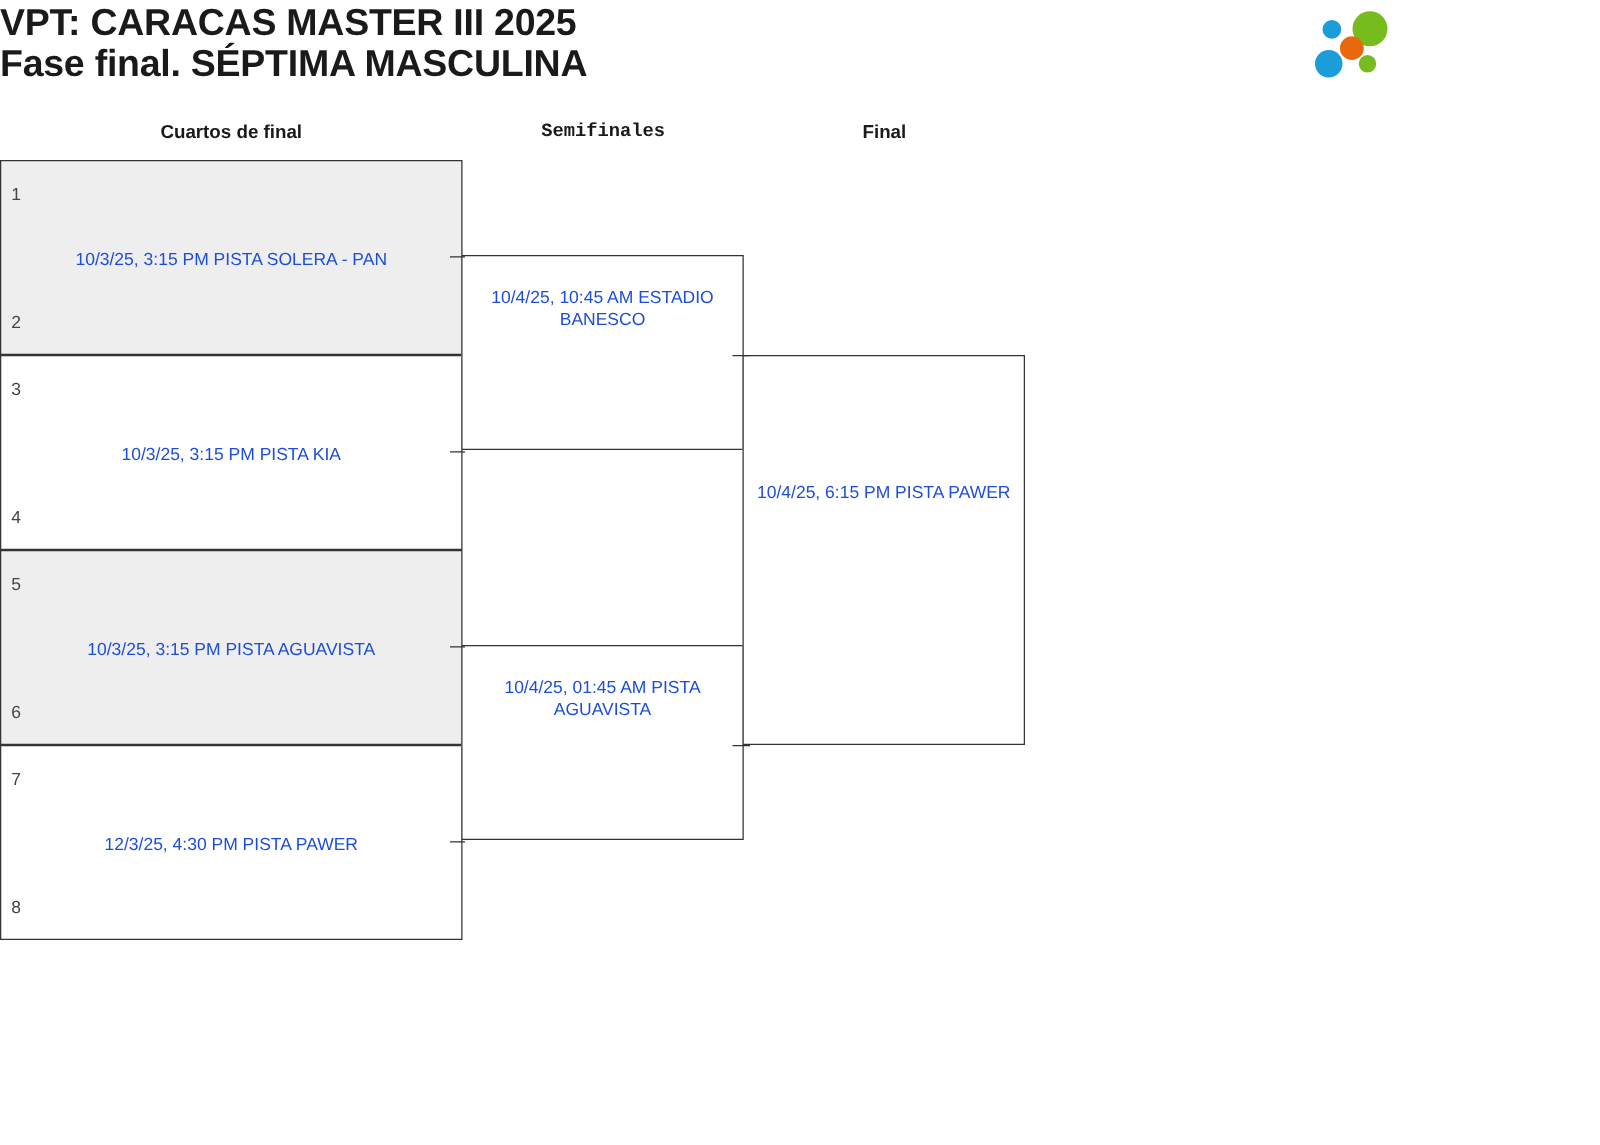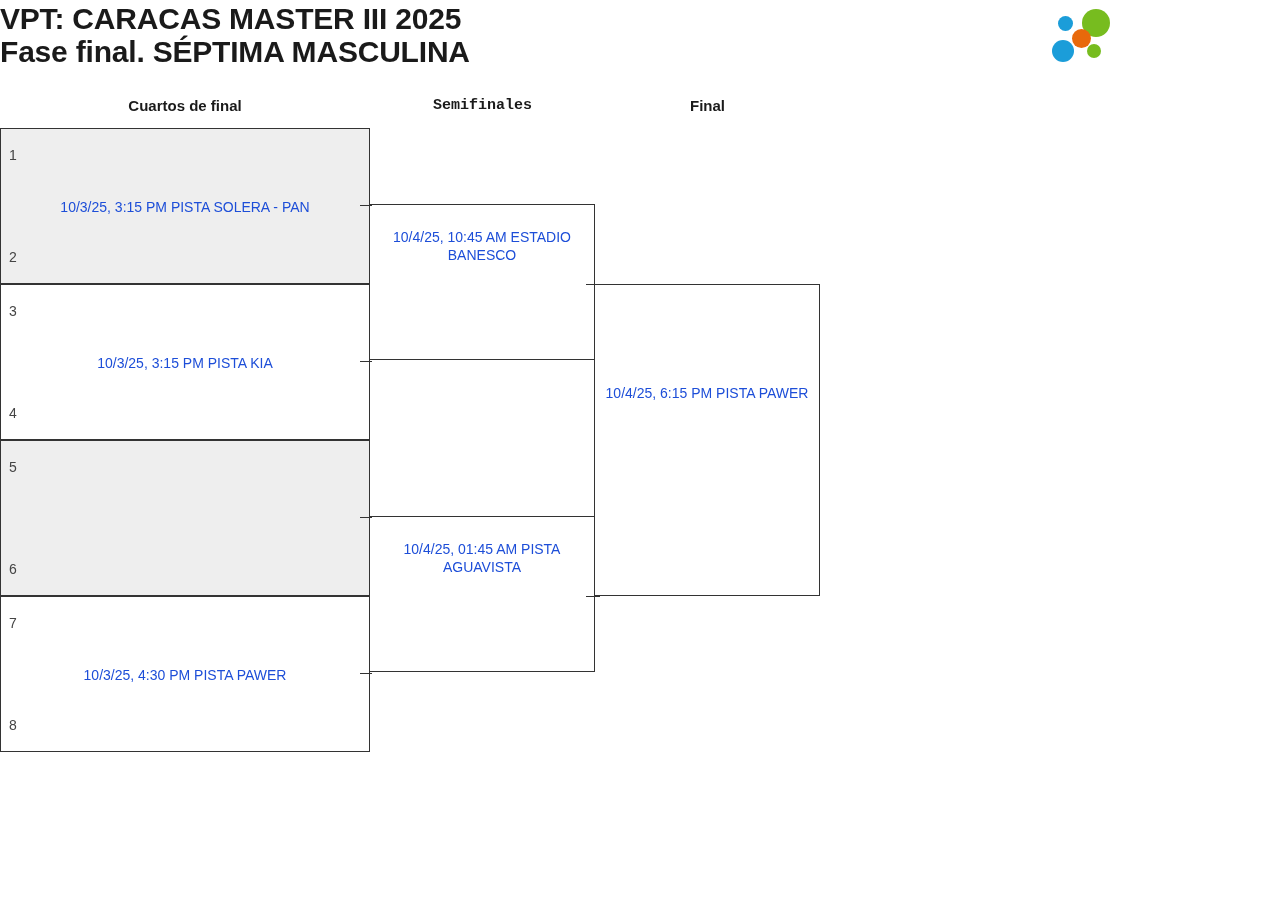--- a/index.html
+++ b/index.html
@@ -142,26 +142,27 @@
 
   <div class="match" style="left:0px; top:284px; width:370px; height:156px;">
     <span class="seed top">3</span>
     <span class="seed bottom">4</span>
     <span class="match-label" style="top:69px;">10/3/25, 3:15 PM PISTA KIA</span>
   </div>
 
   <div class="match shaded" style="left:0px; top:440px; width:370px; height:156px;">
     <span class="seed top">5</span>
     <span class="seed bottom">6</span>
+    <span class="match-label" style="top:69px;">10/3/25, 3:15 PM PISTA AGUAVISTA</span>
   </div>
 
   <div class="match" style="left:0px; top:596px; width:370px; height:156px;">
     <span class="seed top">7</span>
     <span class="seed bottom">8</span>
-    <span class="match-label" style="top:69px;">10/3/25, 4:30 PM PISTA PAWER</span>
+    <span class="match-label" style="top:69px;">12/3/25, 4:30 PM PISTA PAWER</span>
   </div>
 
   <div class="match" style="left:369px; top:204px; width:226px; height:156px;">
     <span class="match-label" style="top:23px;">10/4/25, 10:45 AM ESTADIO BANESCO</span>
   </div>
 
   <div class="match" style="left:369px; top:516px; width:226px; height:156px;">
     <span class="match-label" style="top:23px;">10/4/25, 01:45 AM PISTA AGUAVISTA</span>
   </div>
 

